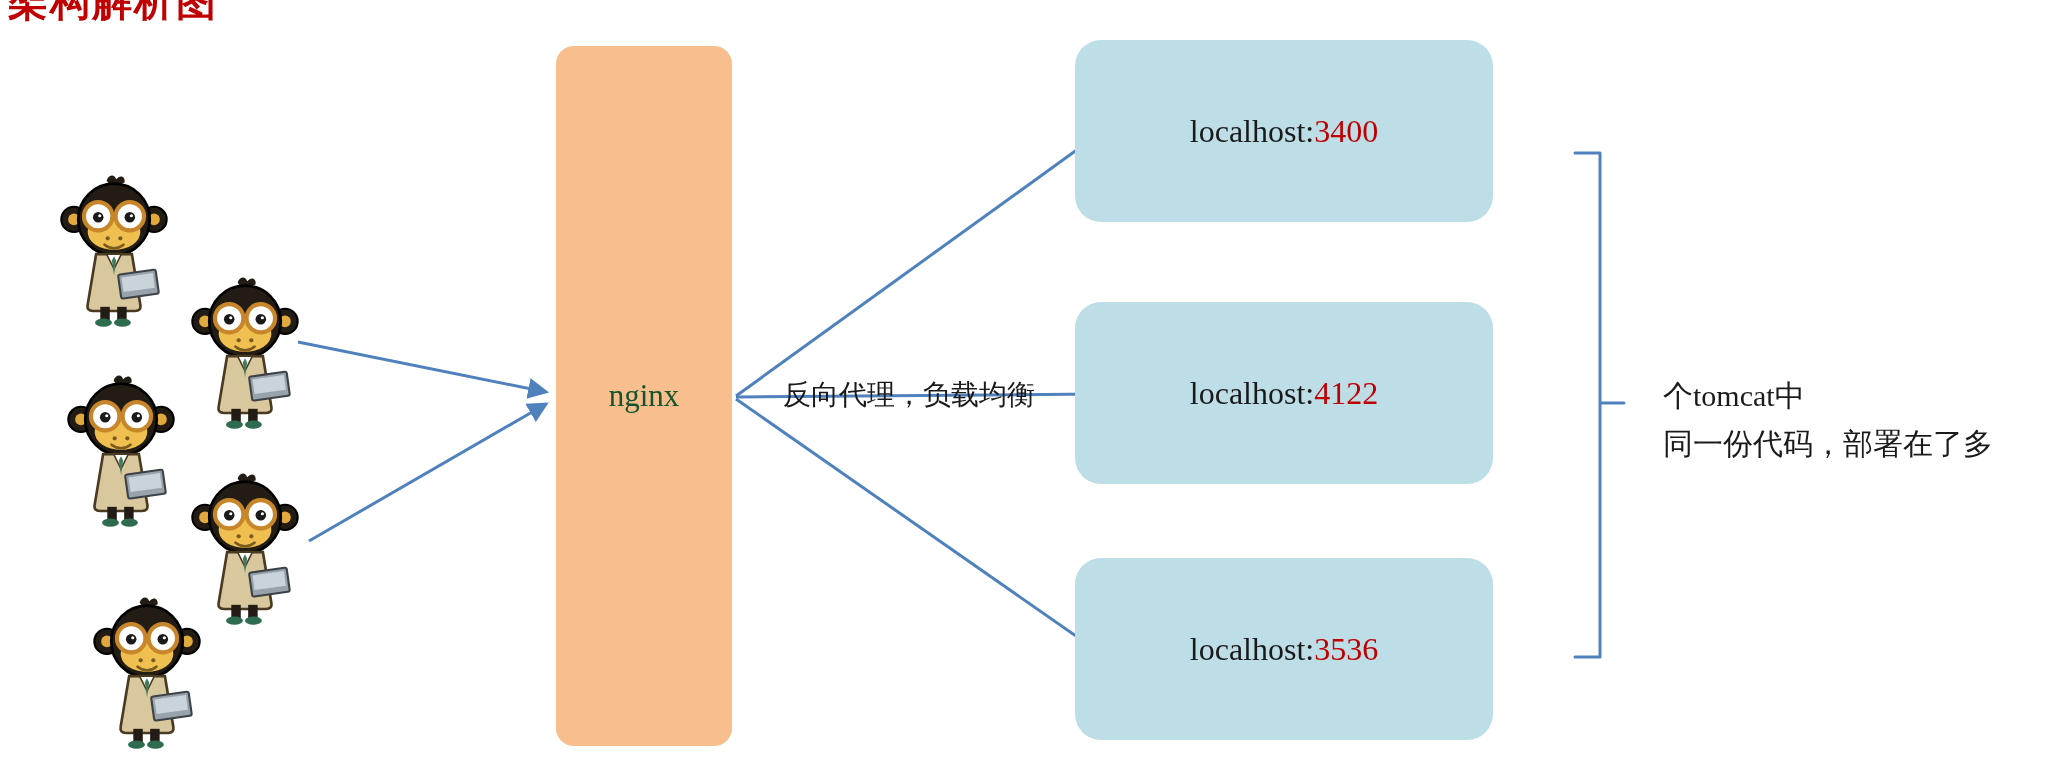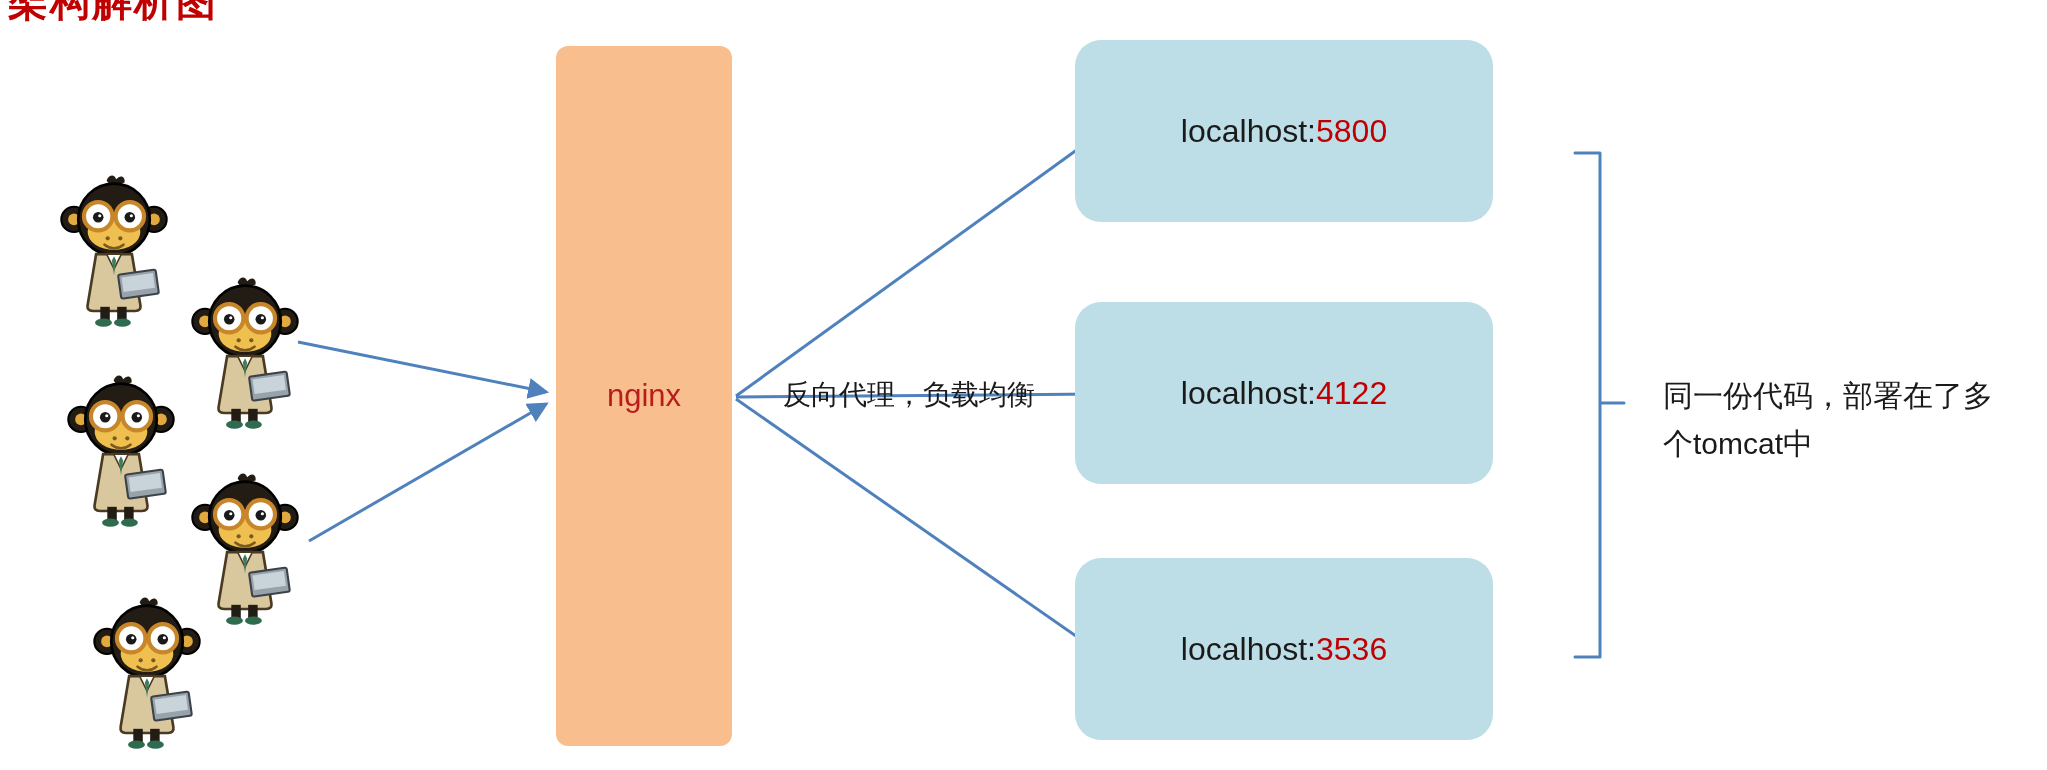--- a/index.html
+++ b/index.html
@@ -3,21 +3,21 @@
 <meta charset="utf-8">
 <style>
   html, body { margin: 0; padding: 0; background: #ffffff; }
 
   .canvas {
     position: relative;
     width: 2047px;
     height: 770px;
     background: #ffffff;
     overflow: hidden;
-    font-family: Liberation Sans, sans-serif;
+    font-family: Liberation Serif, serif;
     color: #1a1a1a;
   }
 
   
   .diagram-title {
     position: absolute;
     left: 8px;
     top: -26px;
     font-size: 40px;
     font-weight: 700;
@@ -27,26 +27,26 @@
   }
 
   
   .nginx-node {
     position: absolute;
     left: 556px;
     top: 46px;
     width: 176px;
     height: 700px;
     background: var(--nginx-fill, #F8BE8D);
-    border-radius: 12px;
+    border-radius: 18px;
     display: flex;
     align-items: center;
     justify-content: center;
     font-size: 31px;
-    color: #b91c1c;
+    color: #14532d;
   }
 
   
   .server {
     position: absolute;
     left: 1075px;
     width: 418px;
     height: 182px;
     background: var(--server-fill, #BDDEE6);
     border-radius: 26px;
@@ -175,29 +175,29 @@
     <line class="arrow" x1="736" y1="396" x2="1096" y2="136" marker-end="url(#arrowhead)"></line>
     <line class="arrow" x1="736" y1="397" x2="1096" y2="394" marker-end="url(#arrowhead)"></line>
     <line class="arrow" x1="736" y1="399" x2="1096" y2="650" marker-end="url(#arrowhead)"></line>
     <path class="bracket" d="M1575 153 L1600 153 L1600 403 L1624 403 M1600 403 L1600 657 L1575 657"></path>
   </svg>
 
   <div class="flow-label">反向代理，负载均衡</div>
 
   <div class="server server-1">
     <span>localhost:</span>
-      <span class="port">5800</span>
+      <span class="port">3400</span>
   </div>
   <div class="server server-2">
     <span>localhost:</span>
       <span class="port">4122</span>
   </div>
   <div class="server server-3">
     <span>localhost:</span>
       <span class="port">3536</span>
   </div>
 
   <div class="annotation">
+    <div>个tomcat中</div>
     <div>同一份代码，部署在了多</div>
-    <div>个tomcat中</div>
   </div>
 
 </div>
 
 </body></html>

